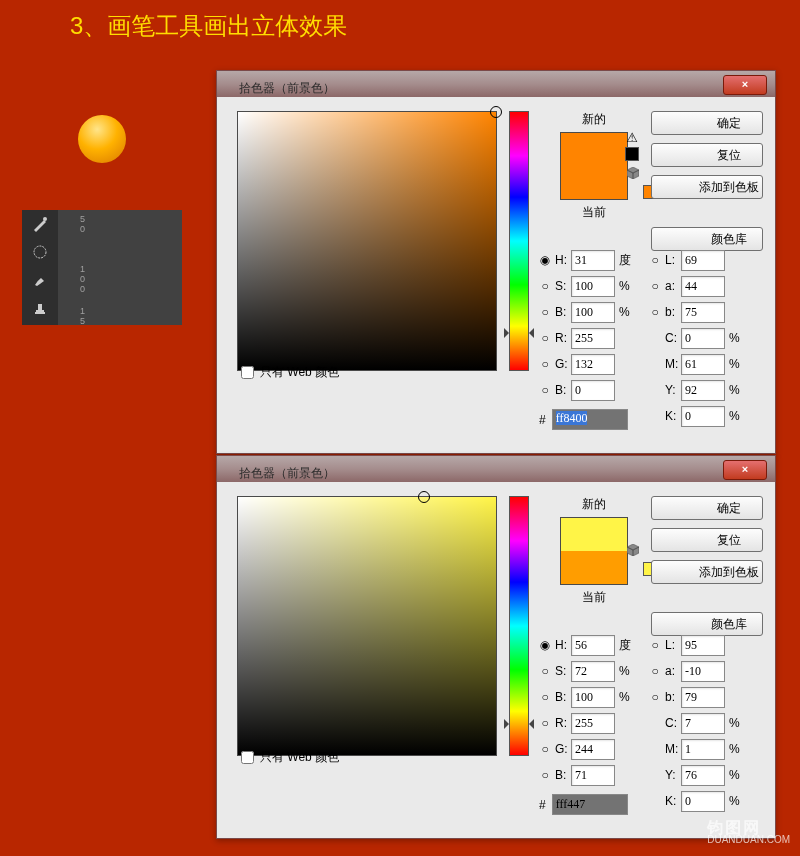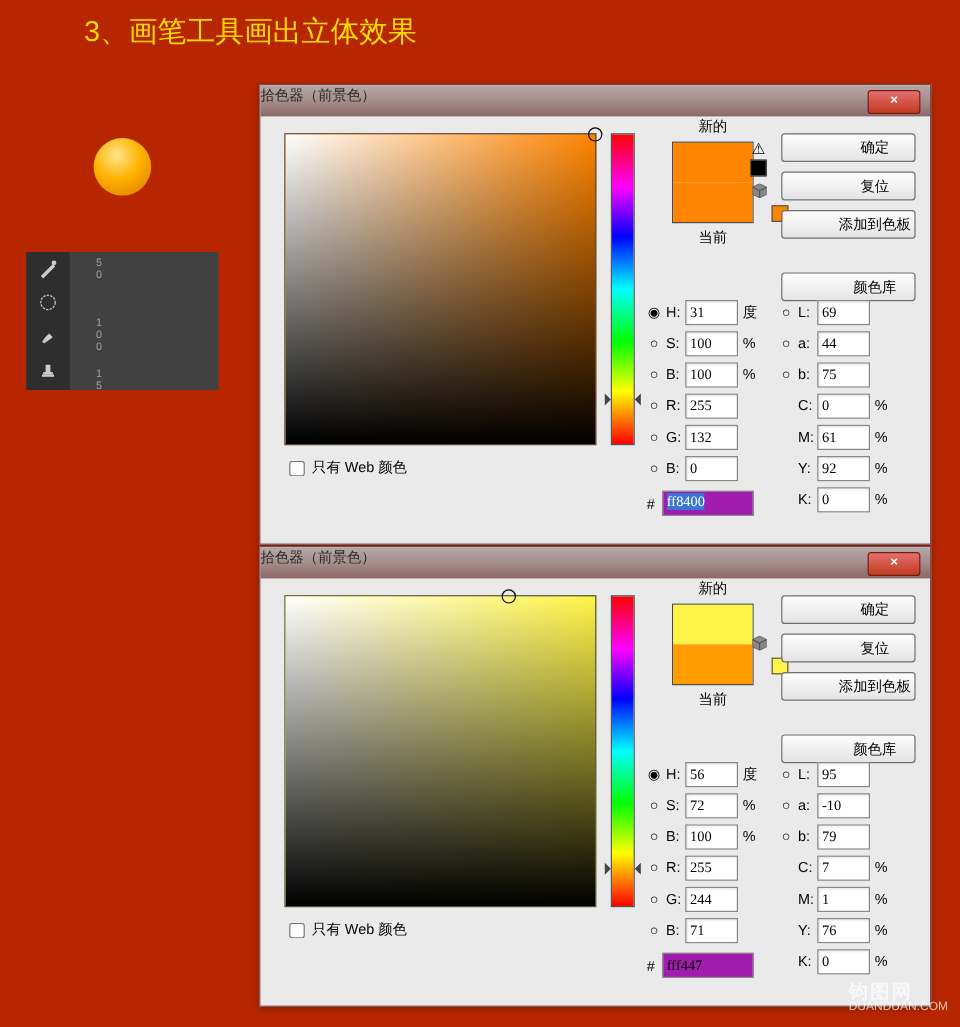--- a/index.html
+++ b/index.html
@@ -6,54 +6,54 @@
   .title{color:#ffdd00;font-size:24px;padding:10px 0 0 70px;font-family:"Microsoft YaHei",SimSun,sans-serif;}
   .sphere{width:48px;height:48px;border-radius:50%;position:absolute;left:78px;top:115px;background:radial-gradient(circle at 40% 30%, #ffe58a 0%, #ffb200 45%, #d87700 100%);}
   .toolpanel{position:absolute;left:22px;top:210px;width:160px;height:115px;background:#414141;}
   .toolpanel .left{width:36px;height:115px;background:#2e2e2e;display:flex;flex-direction:column;}
   .tool{height:28px;display:flex;align-items:center;justify-content:center;color:#ccc;}
   .tick{position:absolute;left:58px;width:8px;font-size:9px;color:#a0a0a0;}
   
   .dlg{position:absolute;left:216px;width:558px;background:#eaeaea;border:1px solid #7a4a4a;box-shadow:0 2px 6px rgba(0,0,0,.3);}
   .dlg.one{top:70px;}
   .dlg.two{top:455px;}
-  .titlebar{height:26px;background:linear-gradient(to bottom,#b6a8a8 0%,#a58d8d 50%,#8c6868 100%);display:flex;align-items:flex-start;padding-left:0;font-size:12px;color:#2b2b2b;position:relative;}
+  .titlebar{height:26px;background:linear-gradient(to bottom,#b6a8a8 0%,#a58d8d 50%,#8c6868 100%);display:flex;align-items:flex-end;padding-left:22px;font-size:12px;color:#2b2b2b;position:relative;}
   .closebtn{position:absolute;right:8px;top:4px;width:42px;height:18px;background:linear-gradient(to bottom,#e46f6f,#c23b1f);border:1px solid #7a1a0a;border-radius:3px;color:#fff;text-align:center;line-height:16px;font-size:11px;font-weight:bold;}
   .body{position:relative;padding:10px 12px 14px 20px;}
   .svfield{width:258px;height:258px;position:absolute;left:20px;top:14px;border:1px solid #4a4a4a;}
   .svfield.orange{background:#ff8400;}
   .svfield.yellow{background:#fff447;}
   .wh{position:absolute;inset:0;background:linear-gradient(to right,#fff 0%,rgba(255,255,255,0) 100%);}
   .bk{position:absolute;inset:0;background:linear-gradient(to top,#000 0%,rgba(0,0,0,0) 100%);}
   .pick-ring{position:absolute;width:10px;height:10px;border:1px solid #000;border-radius:50%;margin:-6px 0 0 -6px;}
   .huebar{width:18px;height:258px;position:absolute;left:292px;top:14px;border:1px solid #555;background:linear-gradient(to bottom,#ff0000 0%,#ff00ff 17%,#0000ff 33%,#00ffff 50%,#00ff00 67%,#ffff00 83%,#ff0000 100%);}
   .hue-arrow{position:absolute;left:-6px;width:0;height:0;border:5px solid transparent;border-left-color:#444;}
   .hue-arrowR{position:absolute;right:-6px;width:0;height:0;border:5px solid transparent;border-right-color:#444;}
-  .preview{position:absolute;left:330px;top:0;width:94px;}
+  .preview{position:absolute;left:330px;top:14px;width:94px;}
   .prevlabel{text-align:center;margin-bottom:4px;}
   .prevbox{width:66px;height:66px;margin:0 auto;border:1px solid #4a4a4a;}
   .prevbox div{height:33px;}
   .warn{position:absolute;right:2px;top:20px;font-size:13px;text-align:center;line-height:14px;}
   .cube{position:absolute;right:2px;top:56px;width:12px;height:12px;}
   .smallsw{position:absolute;right:-16px;top:74px;width:12px;height:12px;border:1px solid #555;}
   .curlabel{text-align:center;margin-top:4px;}
   .btncol{position:absolute;right:12px;top:14px;width:112px;}
   .wbtn{background:linear-gradient(#fdfdfd,#e4e4e4);border:1px solid #707070;border-radius:3px;height:22px;line-height:22px;text-align:center;margin-bottom:8px;padding-left:44px;}
-  .webonly{position:absolute;left:20px;top:284px;}
+  .webonly{position:absolute;left:20px;top:266px;}
   .webonly input{vertical-align:middle;margin-right:6px;}
   .grid{position:absolute;left:322px;top:150px;width:220px;}
   .row{height:26px;display:flex;align-items:center;}
   .col{display:flex;align-items:center;width:110px;}
   .r{display:inline-block;width:12px;text-align:center;}
   .lab{display:inline-block;width:16px;text-align:left;margin-left:4px;}
   .inp{width:36px;height:17px;border:1px solid #888;background:#fff;text-align:left;font-family:Tahoma;font-size:12px;padding:1px 3px;box-shadow:inset 1px 1px 2px rgba(0,0,0,.1);}
   .unit{margin-left:4px;}
   .hexrow{position:absolute;left:322px;top:312px;display:flex;align-items:center;}
   .hexrow .hash{margin-right:6px;}
-  .hexinp{width:68px;height:17px;border:1px solid #888;background:#a21caf;padding:1px 3px;font-family:Tahoma;font-size:12px;}
+  .hexinp{width:68px;height:17px;border:1px solid #888;background:#737373;padding:1px 3px;font-family:Tahoma;font-size:12px;}
   .sel{color:#fff;background:#3a76d6;}
   .spacer{height:332px;}
   .watermark{position:absolute;right:10px;bottom:10px;color:#fff;opacity:.7;font-size:10px;line-height:12px;}
   .watermark .big{font-size:16px;font-weight:bold;letter-spacing:2px;}
 </style>
 </head>
 <body>
 
 <div class="title">3、画笔工具画出立体效果</div>
 <div class="sphere"></div>

